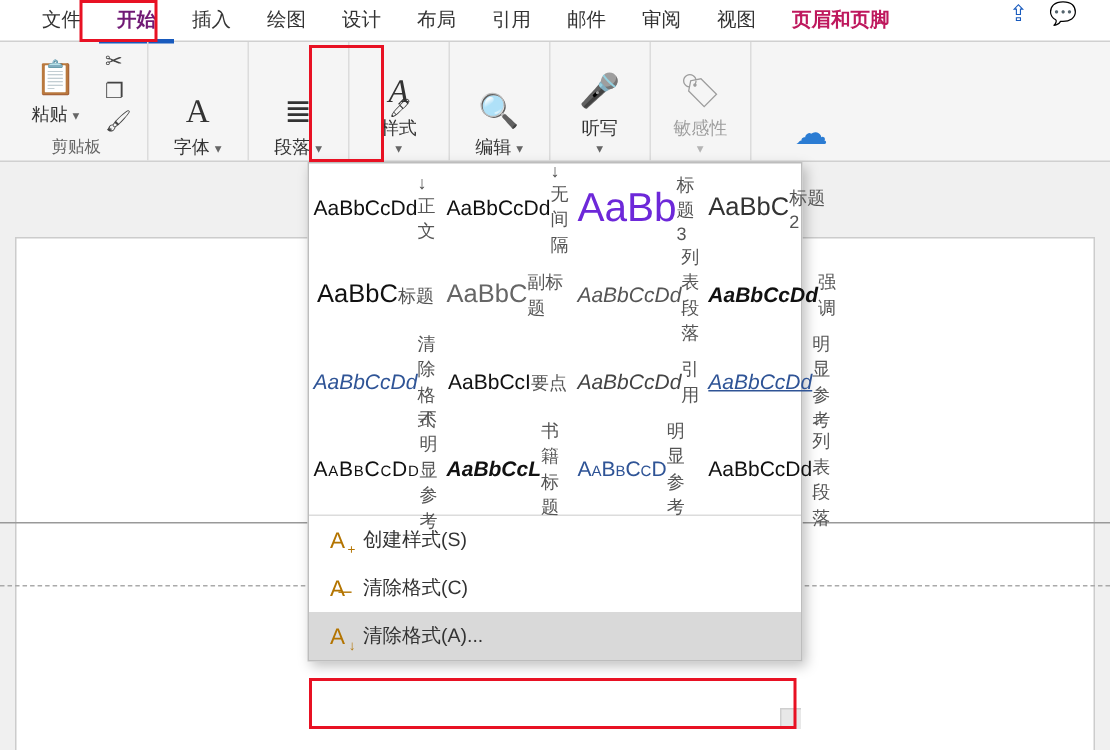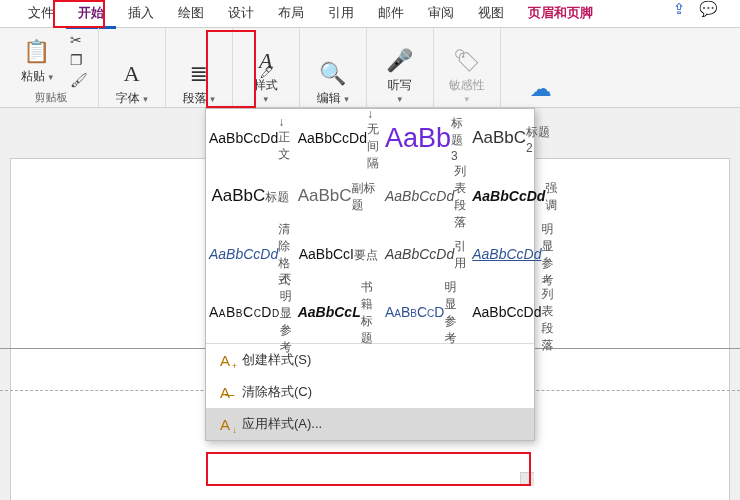--- a/index.html
+++ b/index.html
@@ -228,17 +228,17 @@
   <div class="panel-item">
     <span class="picon">A<sub>+</sub></span>
     <span>创建样式(S)</span>
   </div>
   <div class="panel-item">
     <span class="picon">A̶</span>
     <span>清除格式(C)</span>
   </div>
   <div class="panel-item selected">
     <span class="picon">A<sub>↓</sub></span>
-    <span>应用样式(A)...</span>
+    <span>清除格式(A)...</span>
   </div>
 </div>
 <div class="scrollbit" style="left:520px; top:472px;"></div>
 <div class="highlight-red-apply"></div>
 
 </body></html>

